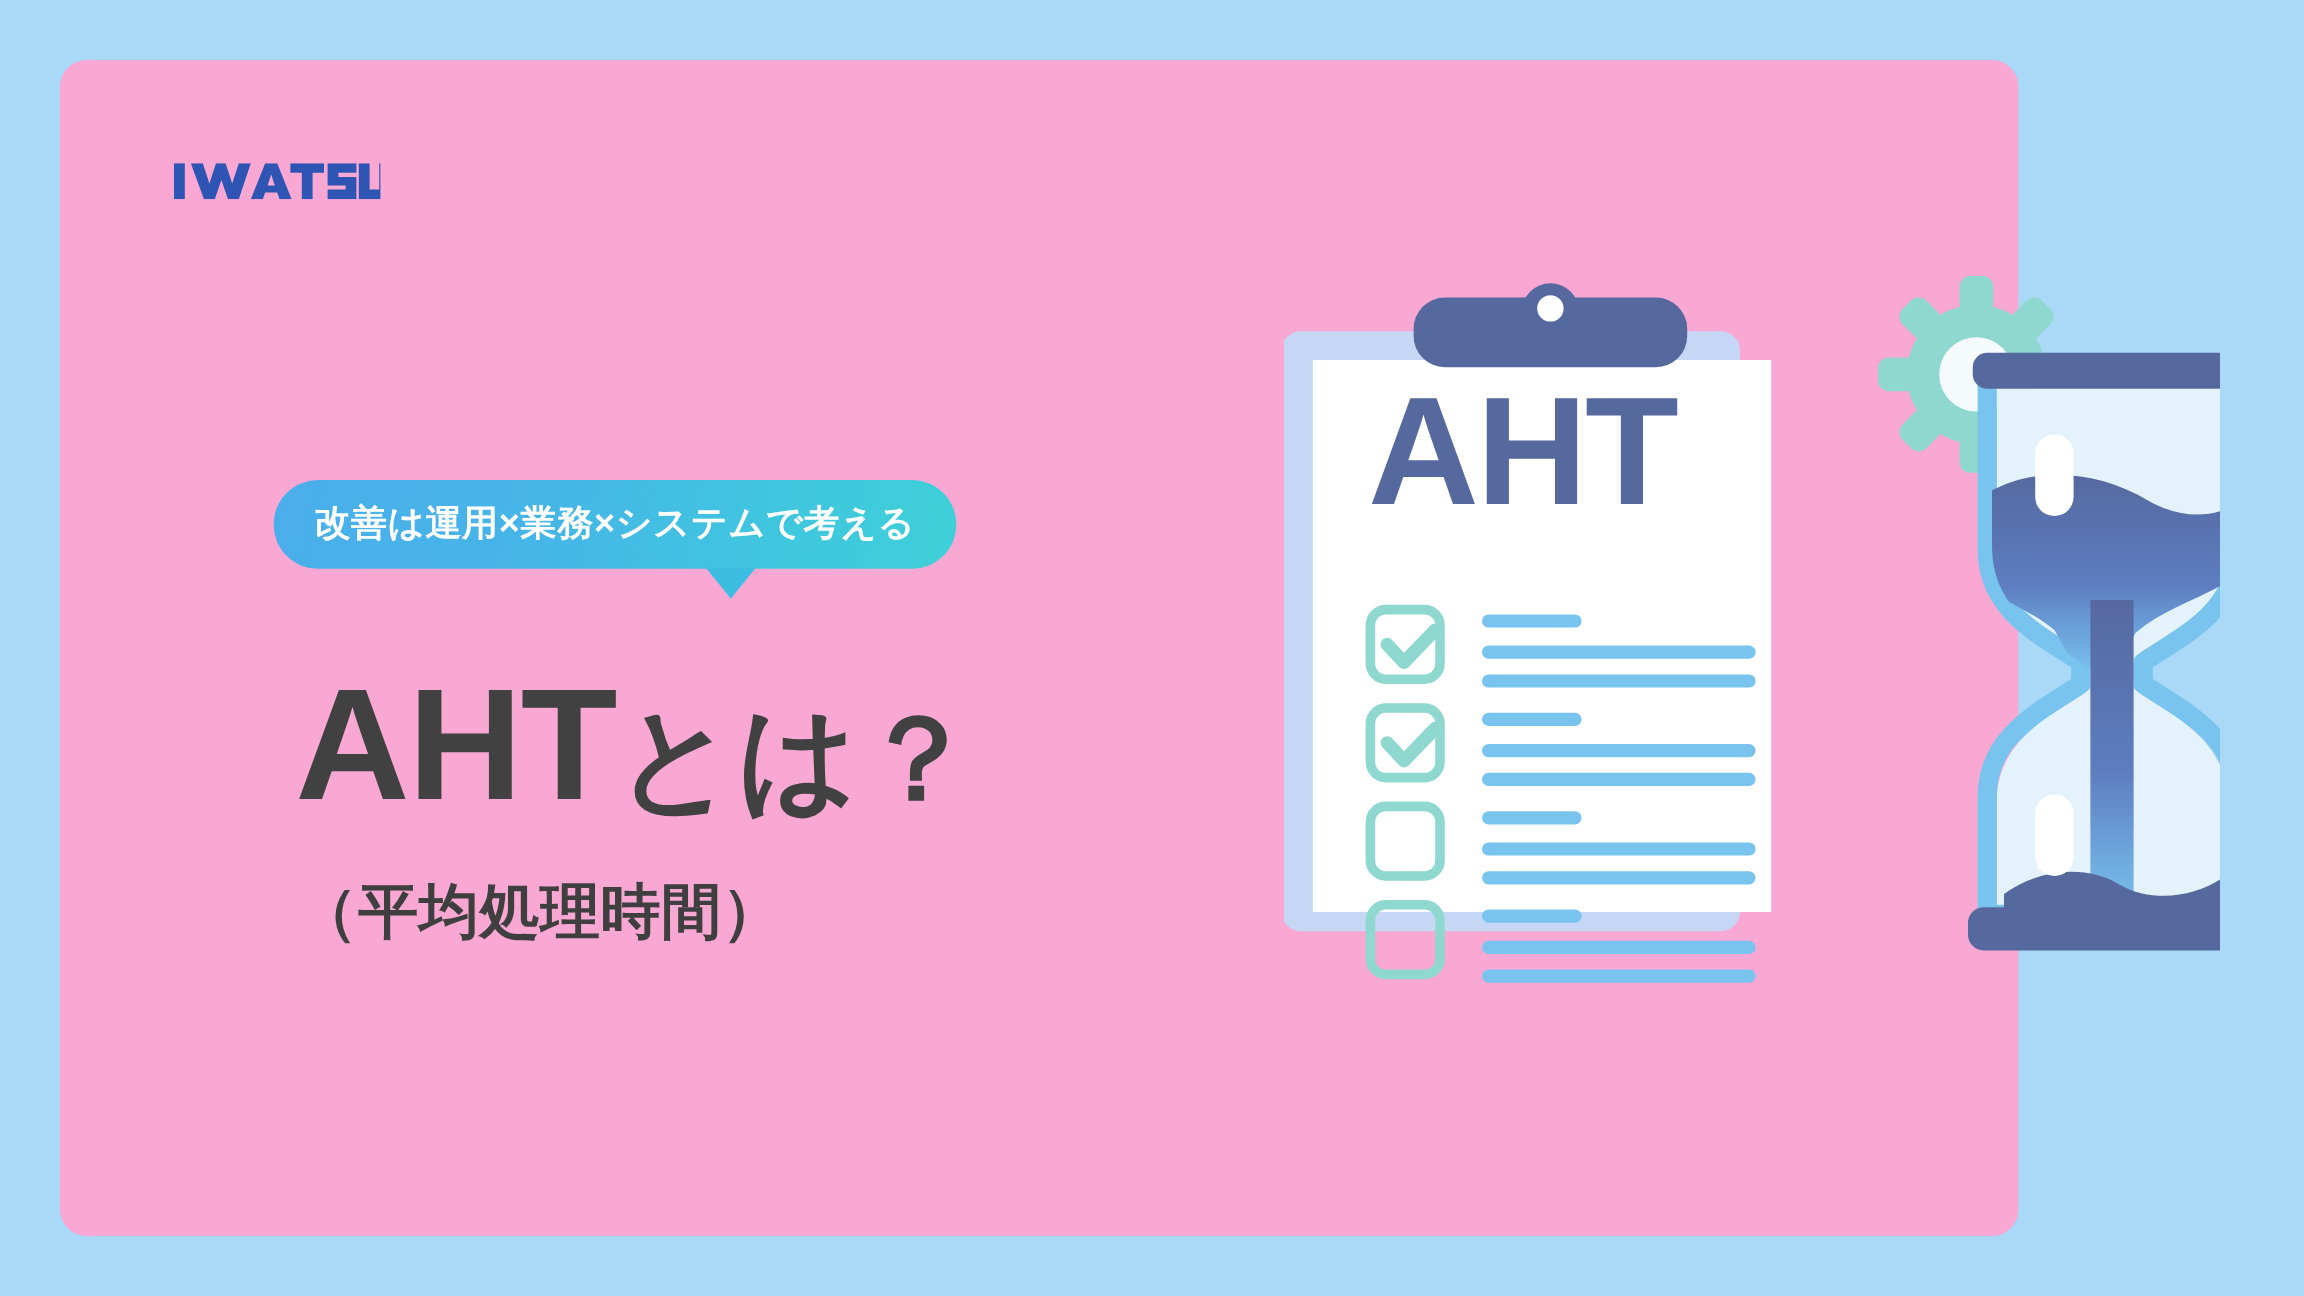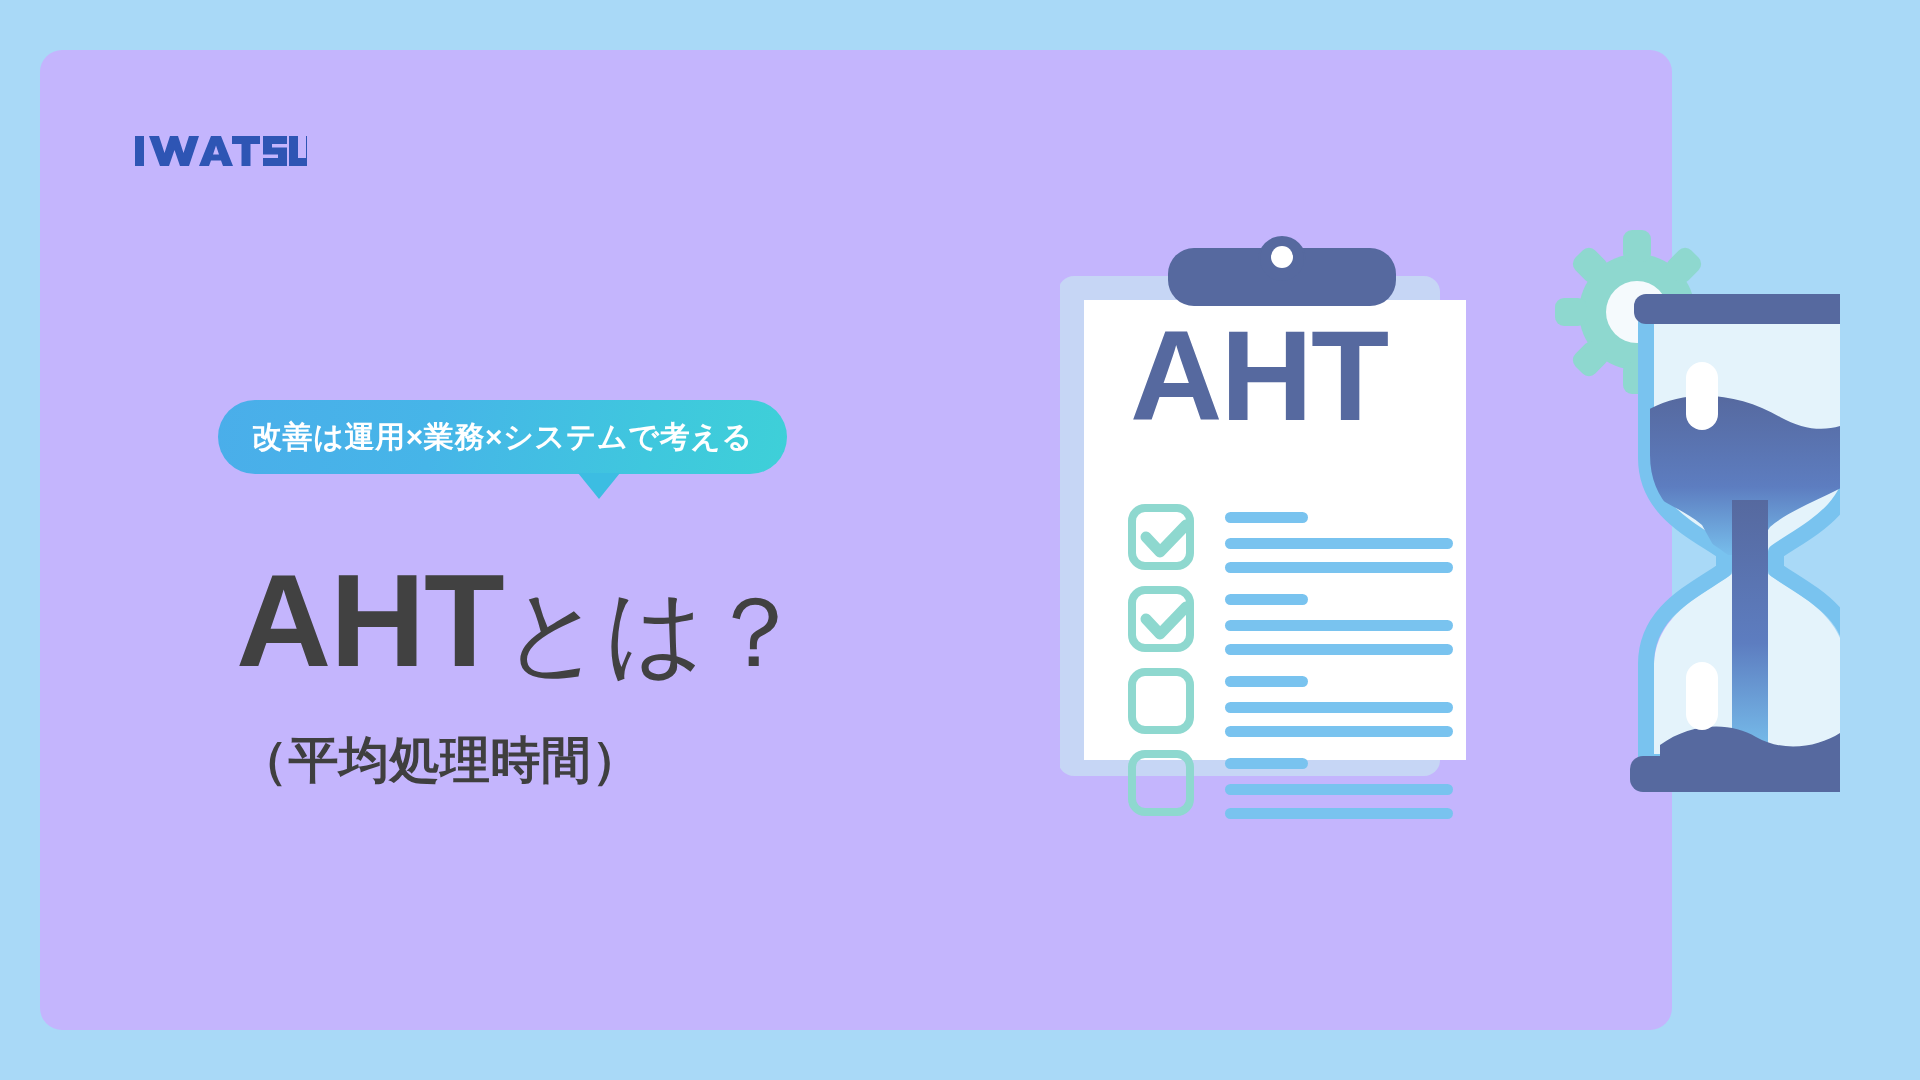--- a/index.html
+++ b/index.html
@@ -18,25 +18,25 @@
   #stage {
     position: relative;
     width: 1920px;
     height: 1080px;
     background: #a9d9f7;
   }
 
   
   #card {
     position: absolute;
-    left: 40px;
+    left: 50px;
     top: 50px;
     width: 1632px;
     height: 980px;
-    background: #c4b5fd;
+    background: #f9a8d4;
     border-radius: 22px;
   }
 
   
   #logo {
     position: absolute;
     left: 95px;
     top: 86px;
     height: 30px;
     display: flex;
@@ -89,21 +89,21 @@
     line-height: 1;
   }
   #headline .big {
     font-size: 132px;
     font-weight: bold;
     letter-spacing: -0.01em;
     vertical-align: baseline;
   }
   #headline .mid {
     font-size: 98px;
-    font-weight: normal;
+    font-weight: bold;
     letter-spacing: 0.01em;
     vertical-align: baseline;
     margin-top: 48px;
   }
 
   #subhead {
     position: absolute;
     left: 198px;
     top: 677px;
     color: #3f3f3f;

